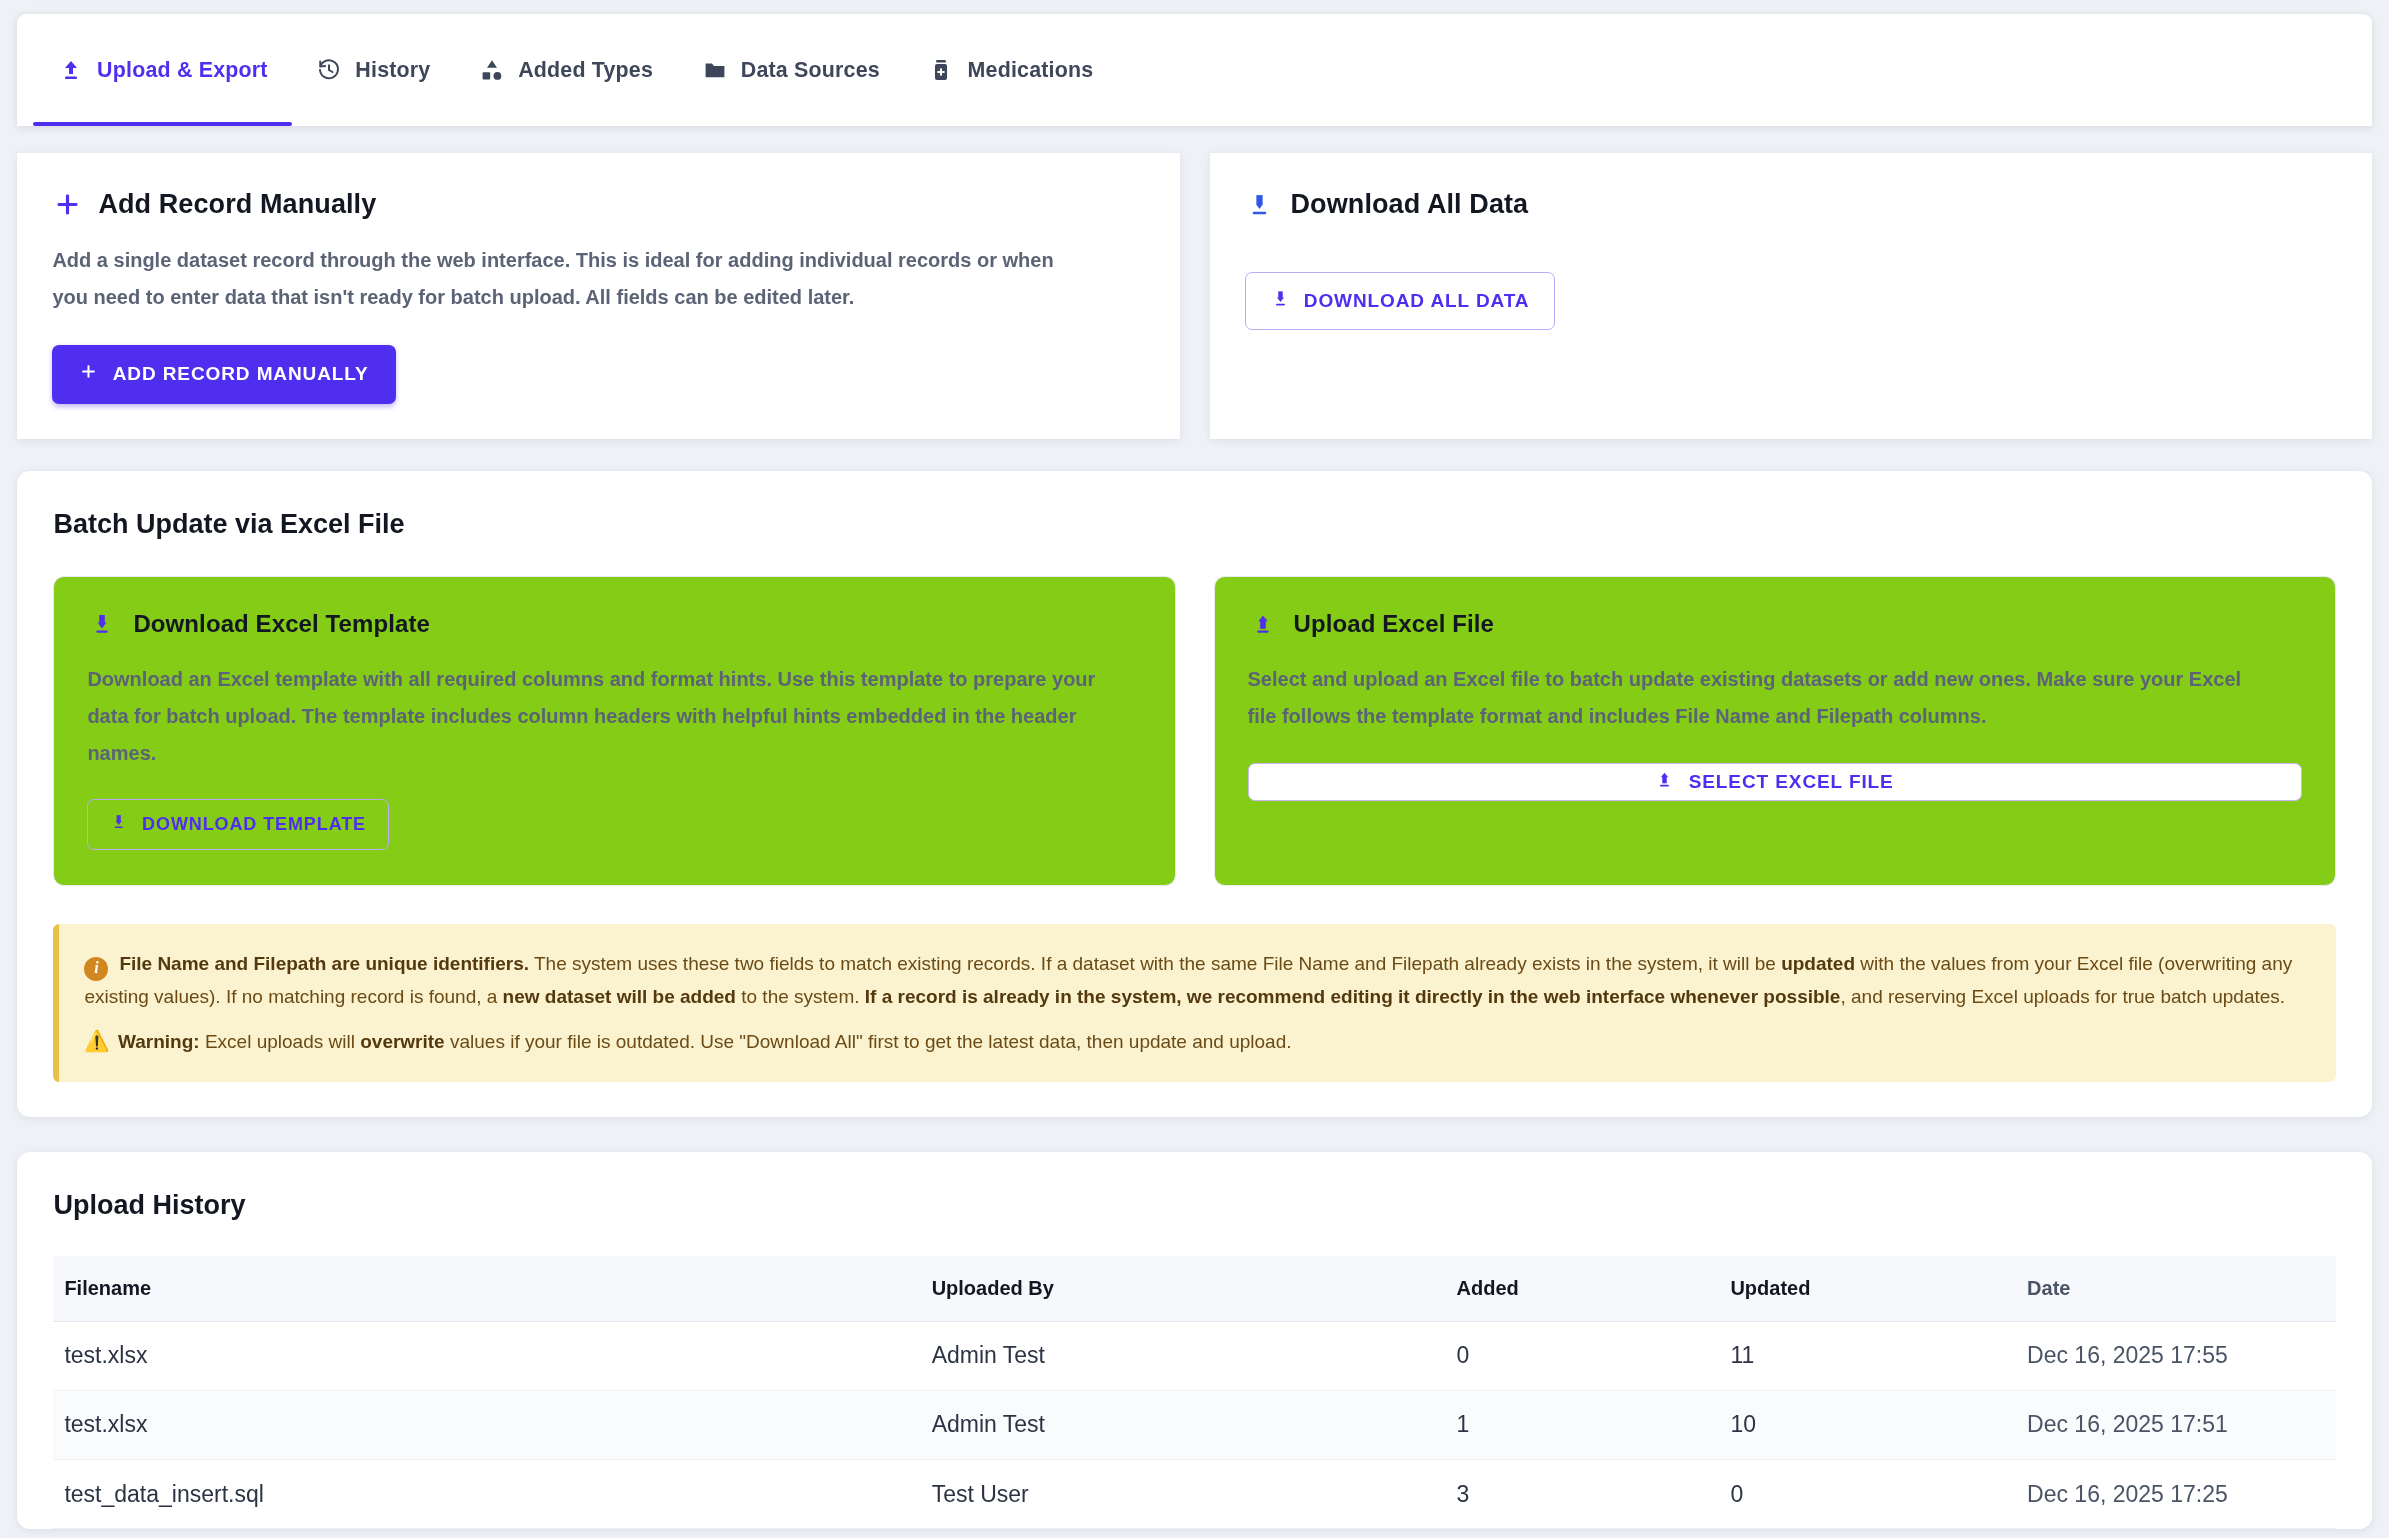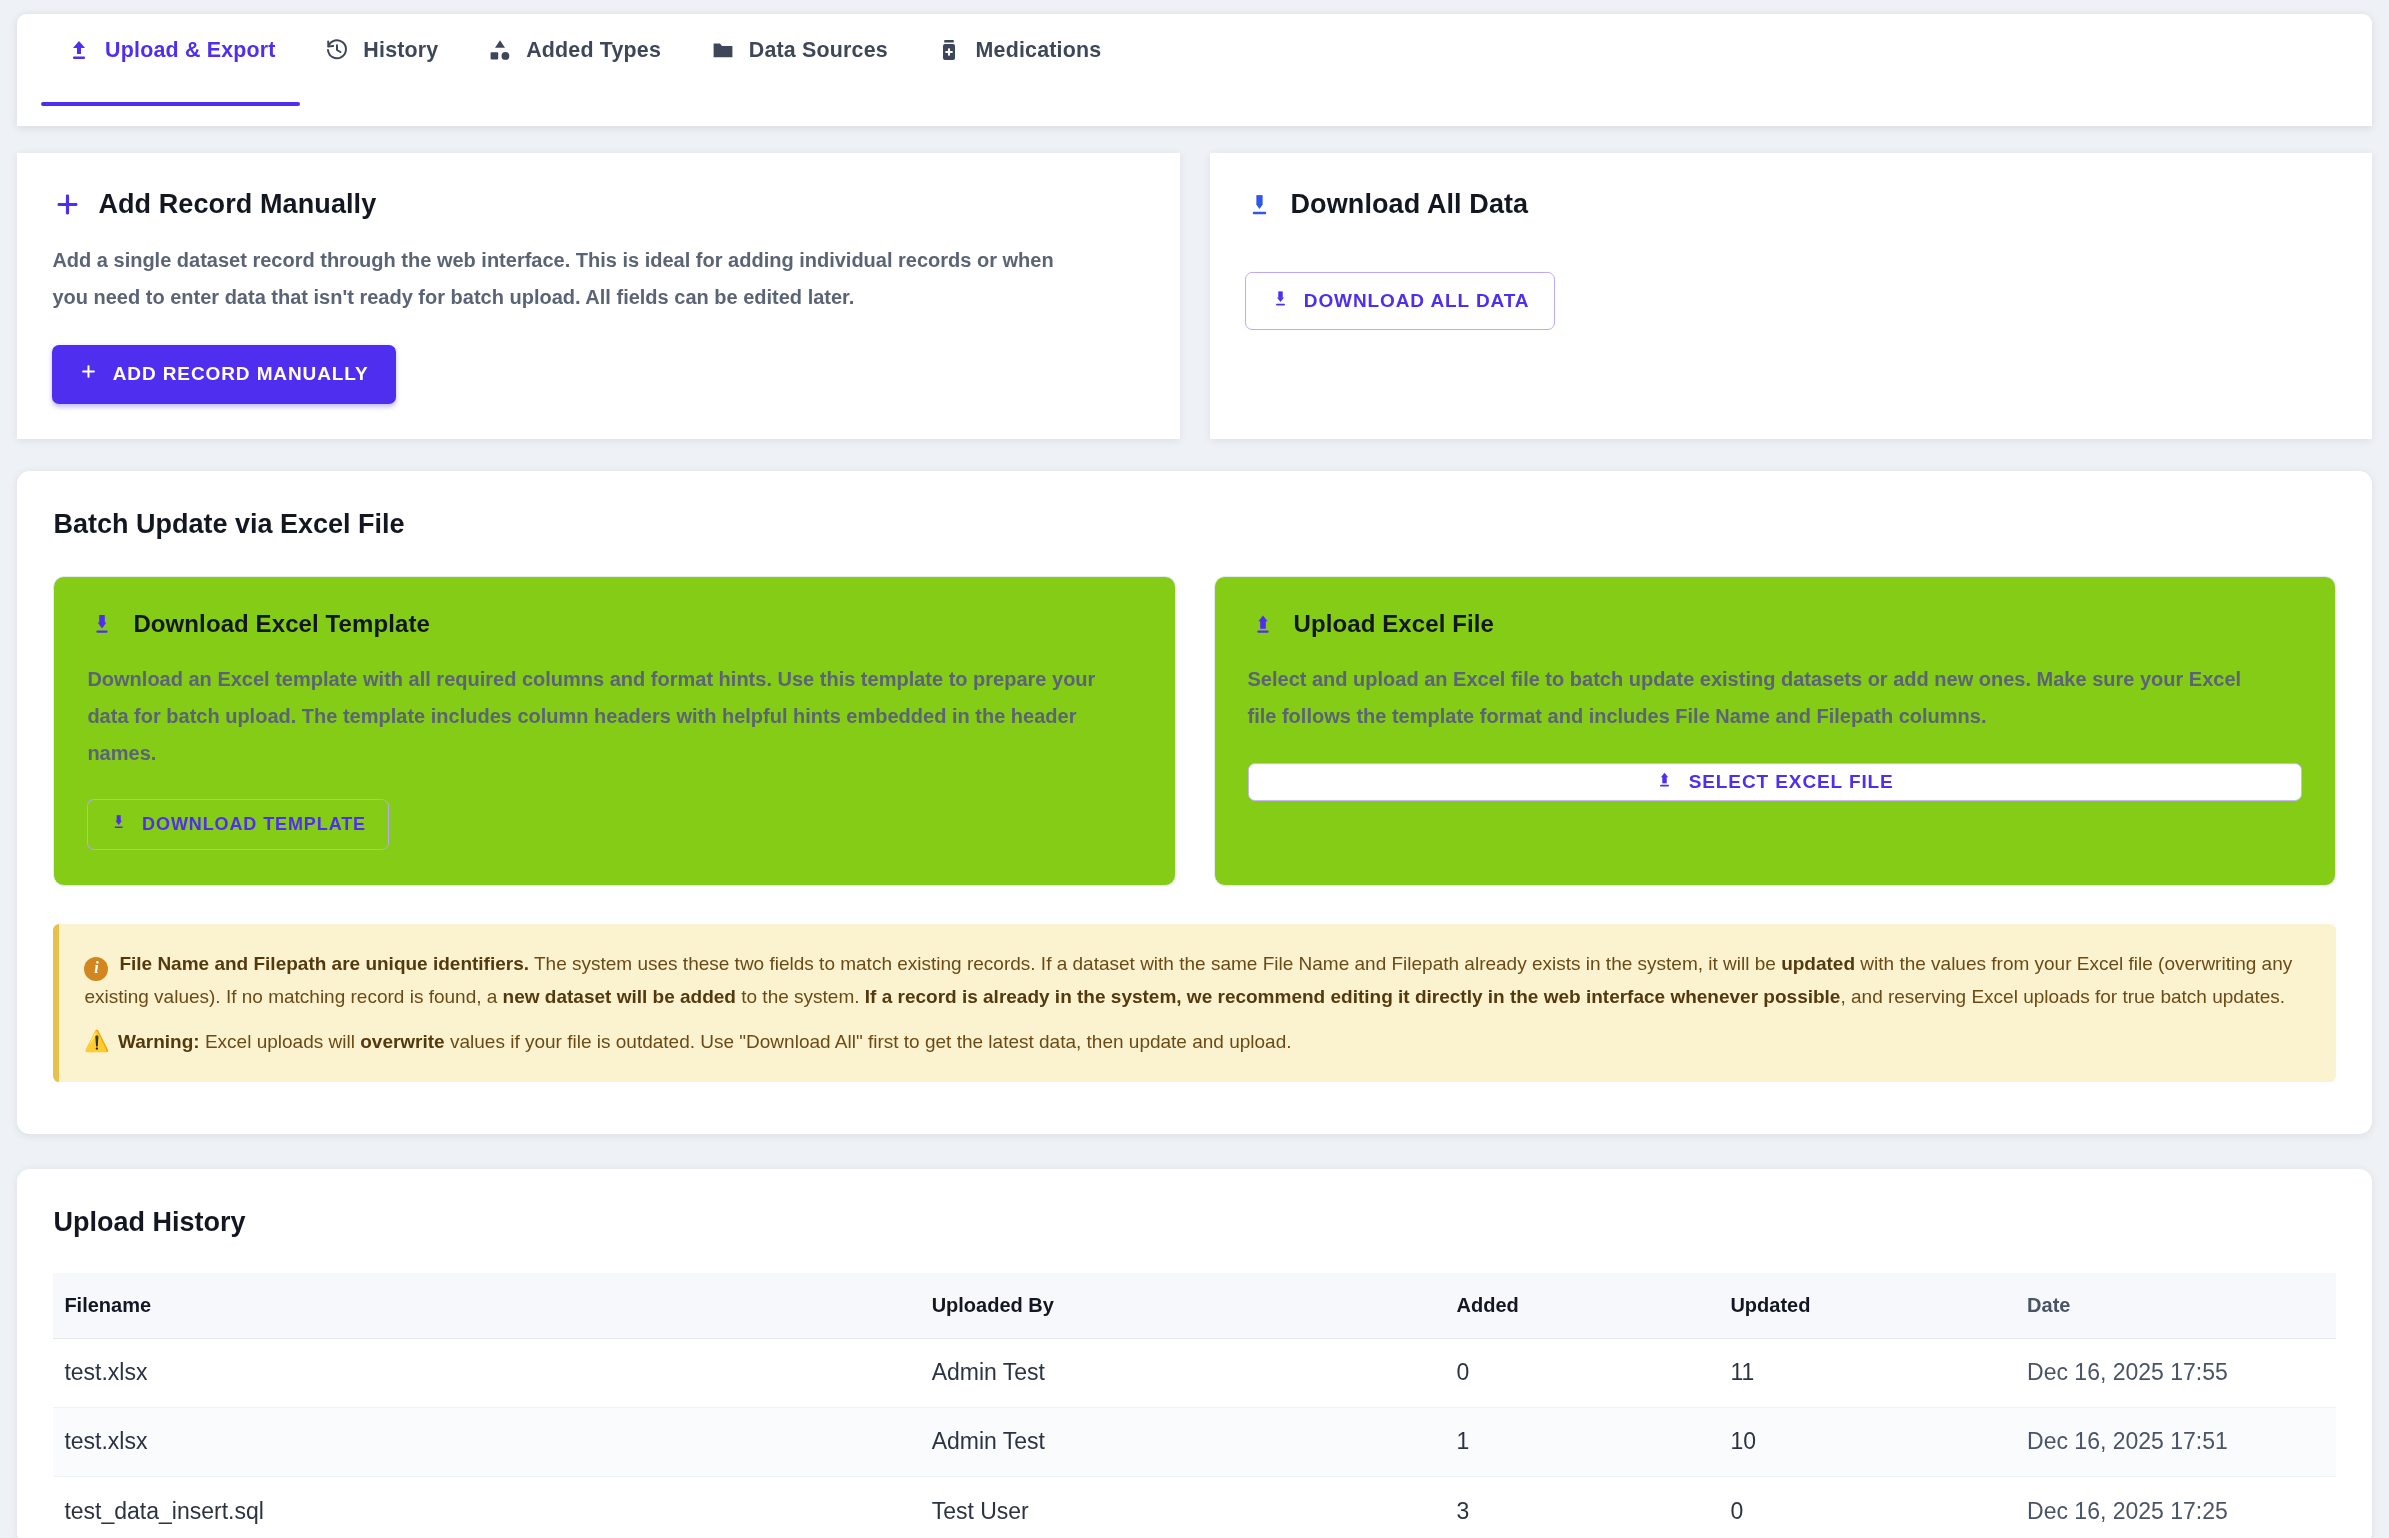--- a/index.html
+++ b/index.html
@@ -15,21 +15,21 @@
   
   .tabbar-wrap {
     margin: 14.3px 17.4px 0 17.4px;
     background: #ffffff;
     border-radius: 9.5px 9.5px 0 0;
     box-shadow: 0 1.6px 8px rgba(16,24,40,0.10);
     height: 112px;
     position: relative;
     overflow: visible;
   }
-  .tabs { display: flex; align-items: flex-end; height: 92px; padding-left: 24px; }
+  .tabs { display: flex; align-items: flex-start; height: 92px; padding-left: 16px; }
   .tab {
     display: flex; align-items: center; gap: 12.7px;
     height: 112px; padding: 0 24px;
     font-size: 21.4px; font-weight: 600; letter-spacing: 0.2px;
     color: #3e4759; cursor: pointer; position: relative;
   }
   .tab.active { color: #4f2ef0; }
   .tab .ico { display: flex; align-items: center; justify-content: center; width: 27px; height: 27px; }
   .tab.active .underline {
     position: absolute; left: 0; right: 0; bottom: 0; height: 4.8px;
@@ -62,21 +62,21 @@
   }
   .btn-outline {
     background: transparent; color: #4f2ef0;
     border: 1.6px solid #bda9f7; padding: 16px 25px; margin-top: 30px;
   }
 
   
   .section {
     background: #fff; border-radius: 12.7px;
     box-shadow: 0 1.6px 8px rgba(16,24,40,0.08);
-    margin: 32px 17.4px 0 17.4px; padding: 38px 36px 52px 36px;
+    margin: 32px 17.4px 0 17.4px; padding: 38px 36px 35px 36px;
   }
   .section-title { font-size: 27px; font-weight: 700; color: #131722; margin-bottom: 36px; }
   .subrow { display: flex; gap: 38px; }
   .subcard {
     flex: 1; background: #84cc16; border: 1.6px solid #e6eaf1;
     border-radius: 11px; padding: 32px 33px 35px 33px;
   }
   .subcard .card-title { font-size: 24px; }
   .subcard .card-body { font-size: 20px; line-height: 1.85; }
   .btn-outline-sm { padding: 13.5px 22px; font-size: 18px; margin-top: 27px; }

